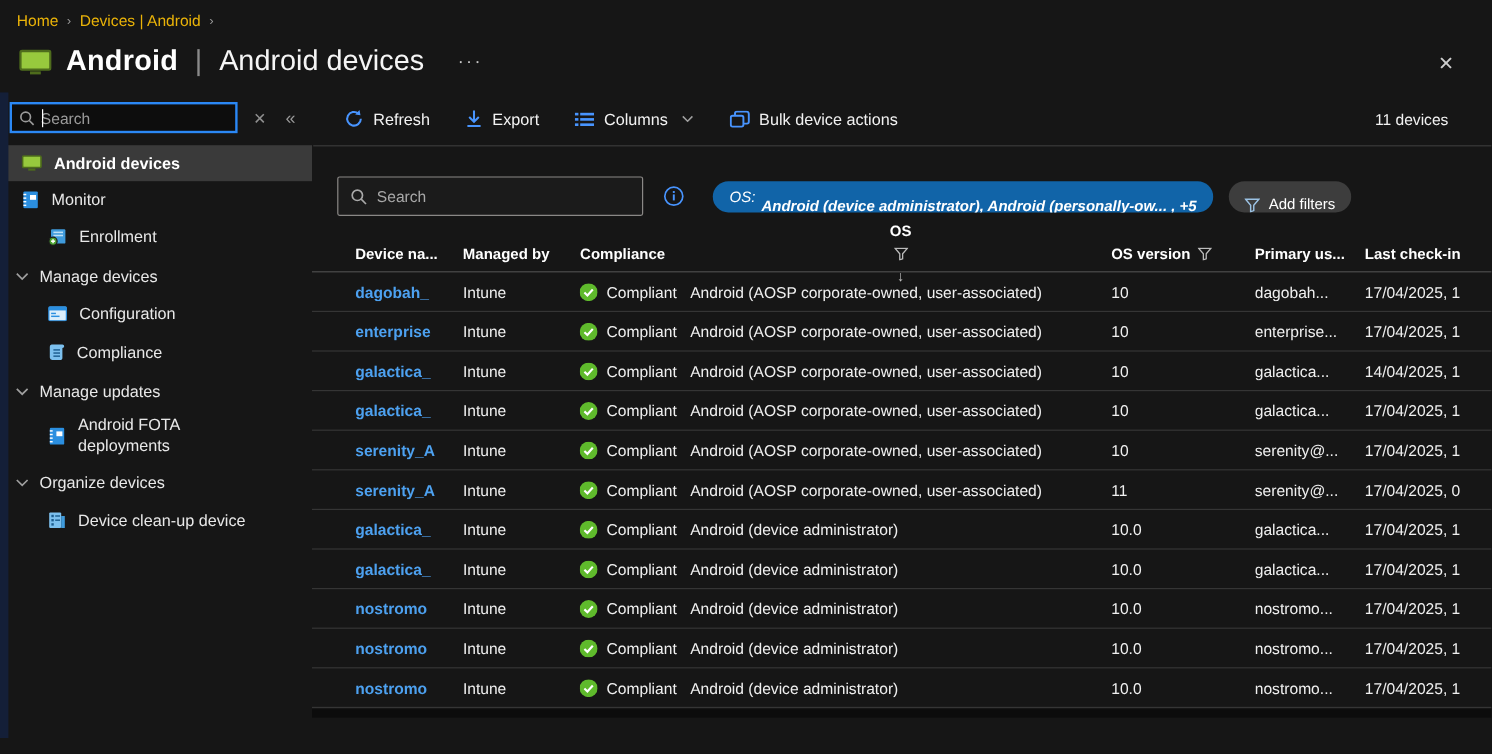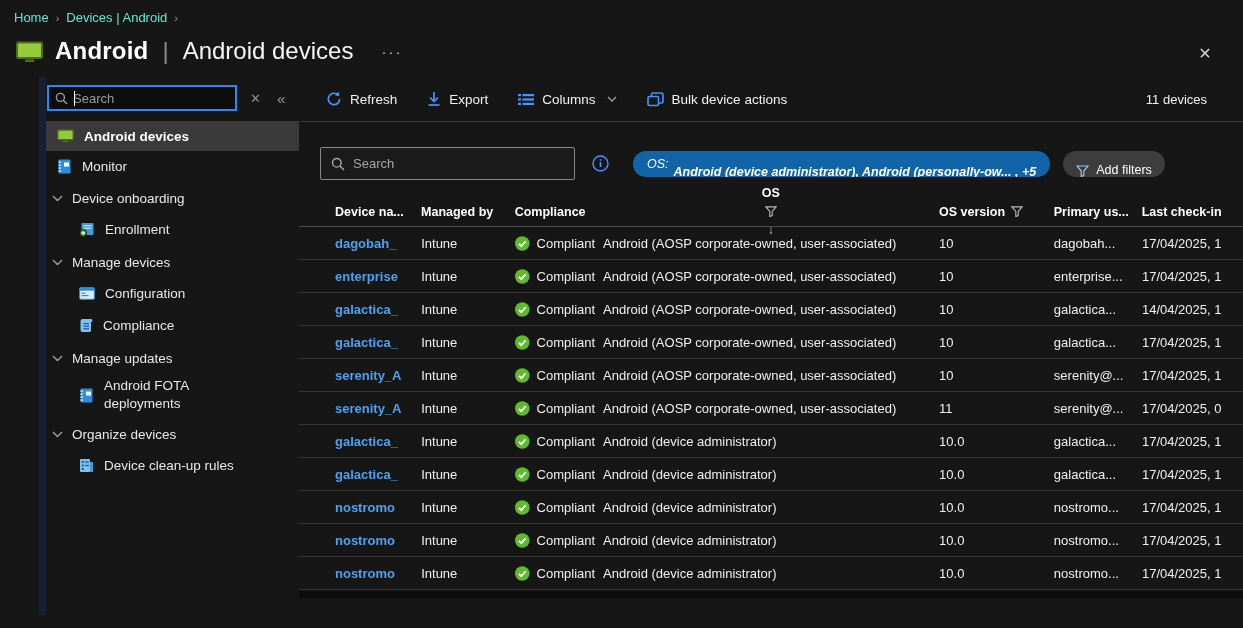--- a/index.html
+++ b/index.html
@@ -4,31 +4,31 @@
 <style>
   * { margin:0; padding:0; box-sizing:border-box; }
   html,body { width:1243px; height:628px; overflow:hidden; }
   body {
     background:#161616; color:#f0f0f0;
     font-family:"Liberation Sans", sans-serif; font-size:13px;
     position:relative;
   }
   
   .breadcrumb { padding:10px 0 0 14px; font-size:13px; display:flex; align-items:center; gap:7px; }
-  .crumb { color:#5eead4; cursor:pointer; }
+  .crumb { color:#eab308; cursor:pointer; }
   .crumb-sep { color:#9a9a9a; font-size:11px; }
   .title-row { display:flex; align-items:center; padding:12px 16px 10px 16px; gap:12px; }
   .title-icon svg { display:block; }
   .title-main { font-size:24px; font-weight:bold; color:#ffffff; letter-spacing:.2px; }
   .title-div { font-size:24px; color:#8a8a8a; font-weight:300; margin:0 2px; }
   .title-sub { font-size:24px; color:#f5f5f5; font-weight:300; }
   .title-more { color:#c8c8c8; font-size:15px; letter-spacing:2px; margin-left:16px; cursor:pointer; }
   .close-btn { position:absolute; top:44px; right:28px; color:#cfcfcf; font-size:16px; cursor:pointer; width:20px; height:20px; text-align:center; line-height:20px; }
   
-  .layout { display:flex; height:533px; margin-top:2px;padding-left:39px; }
+  .layout { display:flex; height:533px; margin-top:2px; }
   .sidebar { width:260px; position:relative; flex:none; }
   .sidebar::before { content:""; position:absolute; left:0; top:0; bottom:-5px; width:7px; background:#141f38; }
   .main { flex:1; min-width:0; position:relative; }
   
   .s-search-row { display:flex; align-items:center; margin:8px 0 10px 8px; gap:9px; }
   .s-search { width:190px; height:26px; background:#0d0d0d; border:2px solid #2b88f5; display:flex; align-items:center; padding:0 6px; gap:5px; }
   .s-search input { background:transparent; border:none; outline:none; color:#e8e8e8; width:120px; font-family:"Liberation Sans",sans-serif; font-size:13px; }
   .s-search input::placeholder { color:#9a9a9a; }
   .caret { width:1px; height:15px; background:#ffffff; margin-left:-124px; }
   .s-x { color:#8f8f8f; font-size:13px; cursor:pointer; padding:2px 4px; }
@@ -130,28 +130,20 @@
             <rect x="1.5" y="2.5" width="2.4" height="1.2" fill="#fff"></rect>
             <rect x="1.5" y="5.5" width="2.4" height="1.2" fill="#fff"></rect>
             <rect x="1.5" y="8.5" width="2.4" height="1.2" fill="#fff"></rect>
             <rect x="1.5" y="11.5" width="2.4" height="1.2" fill="#fff"></rect>
             <rect x="7" y="3.5" width="5" height="4" fill="#fff"></rect>
           </svg>
       </span>
       <span class="lbl">Monitor</span>
     </div>
 
-    <div class="s-group">
-      <span class="chev">
-        <svg width="11" height="7" viewBox="0 0 11 7">
-            <polyline points="1,1 5.5,5.5 10,1" fill="none" stroke="#9f9f9f" stroke-width="1.4"></polyline>
-          </svg>
-      </span>
-      <span class="lbl">Device onboarding</span>
-    </div>
 
     <div class="s-child">
       <span class="s-icon">
         <svg width="16" height="15" viewBox="0 0 16 15">
             <rect x="2.5" y="1" width="12" height="12" rx="1" fill="#3f9bdc"></rect>
             <rect x="4.5" y="3" width="8" height="1.3" fill="#bfe0f5"></rect>
             <rect x="4.5" y="5.6" width="8" height="1.3" fill="#bfe0f5"></rect>
             <circle cx="4.2" cy="11" r="3.4" fill="#4ca330" stroke="#1c1c1c"></circle>
             <rect x="2.5" y="10.4" width="3.4" height="1.2" fill="#fff"></rect>
             <rect x="3.6" y="9.3" width="1.2" height="3.4" fill="#fff"></rect>
@@ -230,21 +222,21 @@
         <svg width="15" height="15" viewBox="0 0 15 15">
             <rect x="1" y="1" width="10" height="13" rx="1" fill="#7cc0ee"></rect>
             <rect x="2.8" y="3" width="2" height="2" fill="#1c5d8f"></rect>
             <rect x="6" y="3.4" width="4" height="1.2" fill="#1c5d8f"></rect>
             <rect x="2.8" y="6.5" width="2" height="2" fill="#1c5d8f"></rect>
             <rect x="6" y="6.9" width="4" height="1.2" fill="#1c5d8f"></rect>
             <rect x="2.8" y="10" width="2" height="2" fill="#1c5d8f"></rect>
             <rect x="11" y="4" width="3" height="10" fill="#3f9bdc"></rect>
           </svg>
       </span>
-      <span class="lbl">Device clean-up rules</span>
+      <span class="lbl">Device clean-up device</span>
     </div>
   </div>
 
   <div class="main">
 
     <div class="cmdbar">
       <div class="cmd">
         <span class="s-icon">
           <svg width="16" height="16" viewBox="0 0 16 16">
               <path d="M13.7 8 a5.7 5.7 0 1 1 -2 -4.35" fill="none" stroke="#4894fe" stroke-width="1.7"></path>

